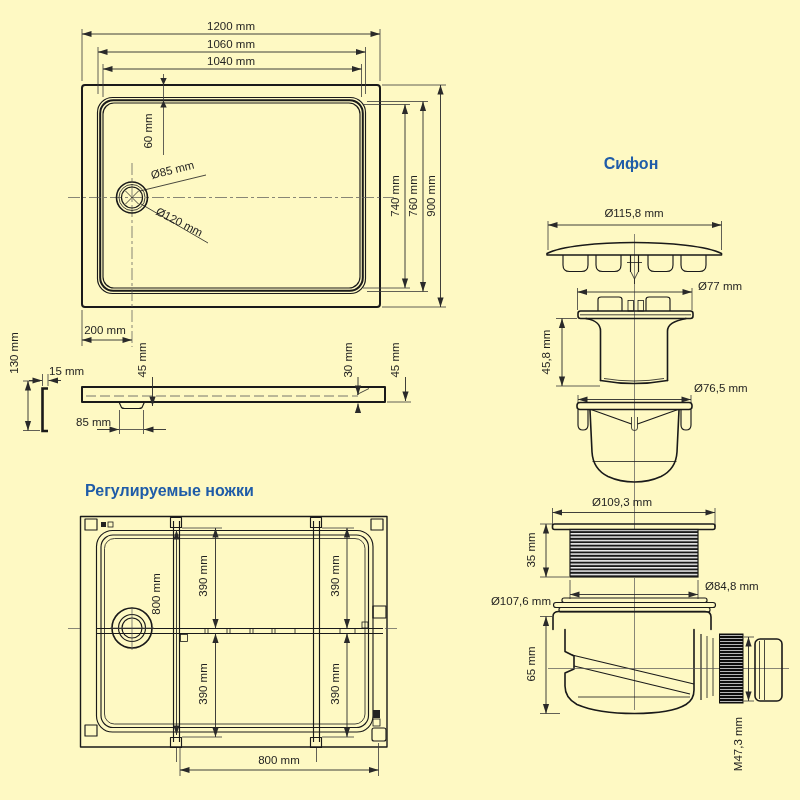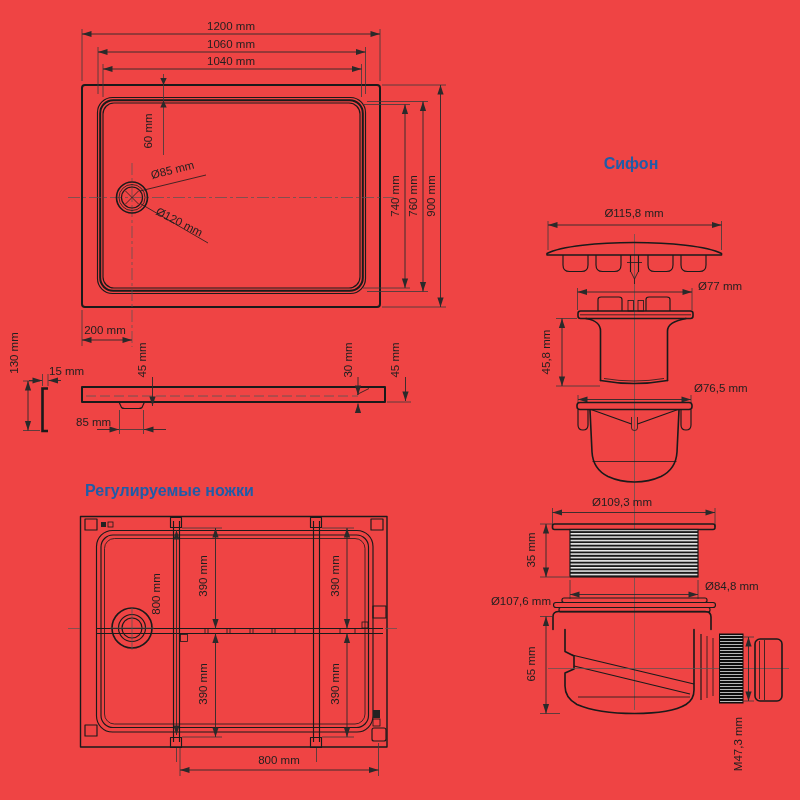--- a/index.html
+++ b/index.html
@@ -1,16 +1,16 @@
 <!DOCTYPE html>
 <html><head>
 <meta charset="utf-8">
 <style>
   html,body{margin:0;padding:0;background:#fff;}
-  .canvas{position:relative;width:800px;height:800px;background:#ef4444;overflow:hidden;
+  .canvas{position:relative;width:800px;height:800px;background:#fef9c3;overflow:hidden;
           font-family:"Liberation Sans",sans-serif;}
   svg text{font-family:"Liberation Sans",sans-serif;}
   .d{font-size:11.5px;fill:#1f1f1f;}
   .t1{font-size:16px;font-weight:700;fill:#1f5ca8;}
   .ol{fill:none;stroke:#1a1a1a;stroke-width:1.6;stroke-linejoin:round;stroke-linecap:round;}
   .ol2{fill:none;stroke:#1a1a1a;stroke-width:2;stroke-linejoin:round;}
   .tl{fill:none;stroke:#1a1a1a;stroke-width:1.15;stroke-linejoin:round;}
   .tn{fill:none;stroke:#1a1a1a;stroke-width:0.8;}
   .xl{fill:none;stroke:#3a3a3a;stroke-width:0.8;}
   .dim{fill:none;stroke:#2a2a2a;stroke-width:0.9;marker-start:url(#as);marker-end:url(#ae);}

